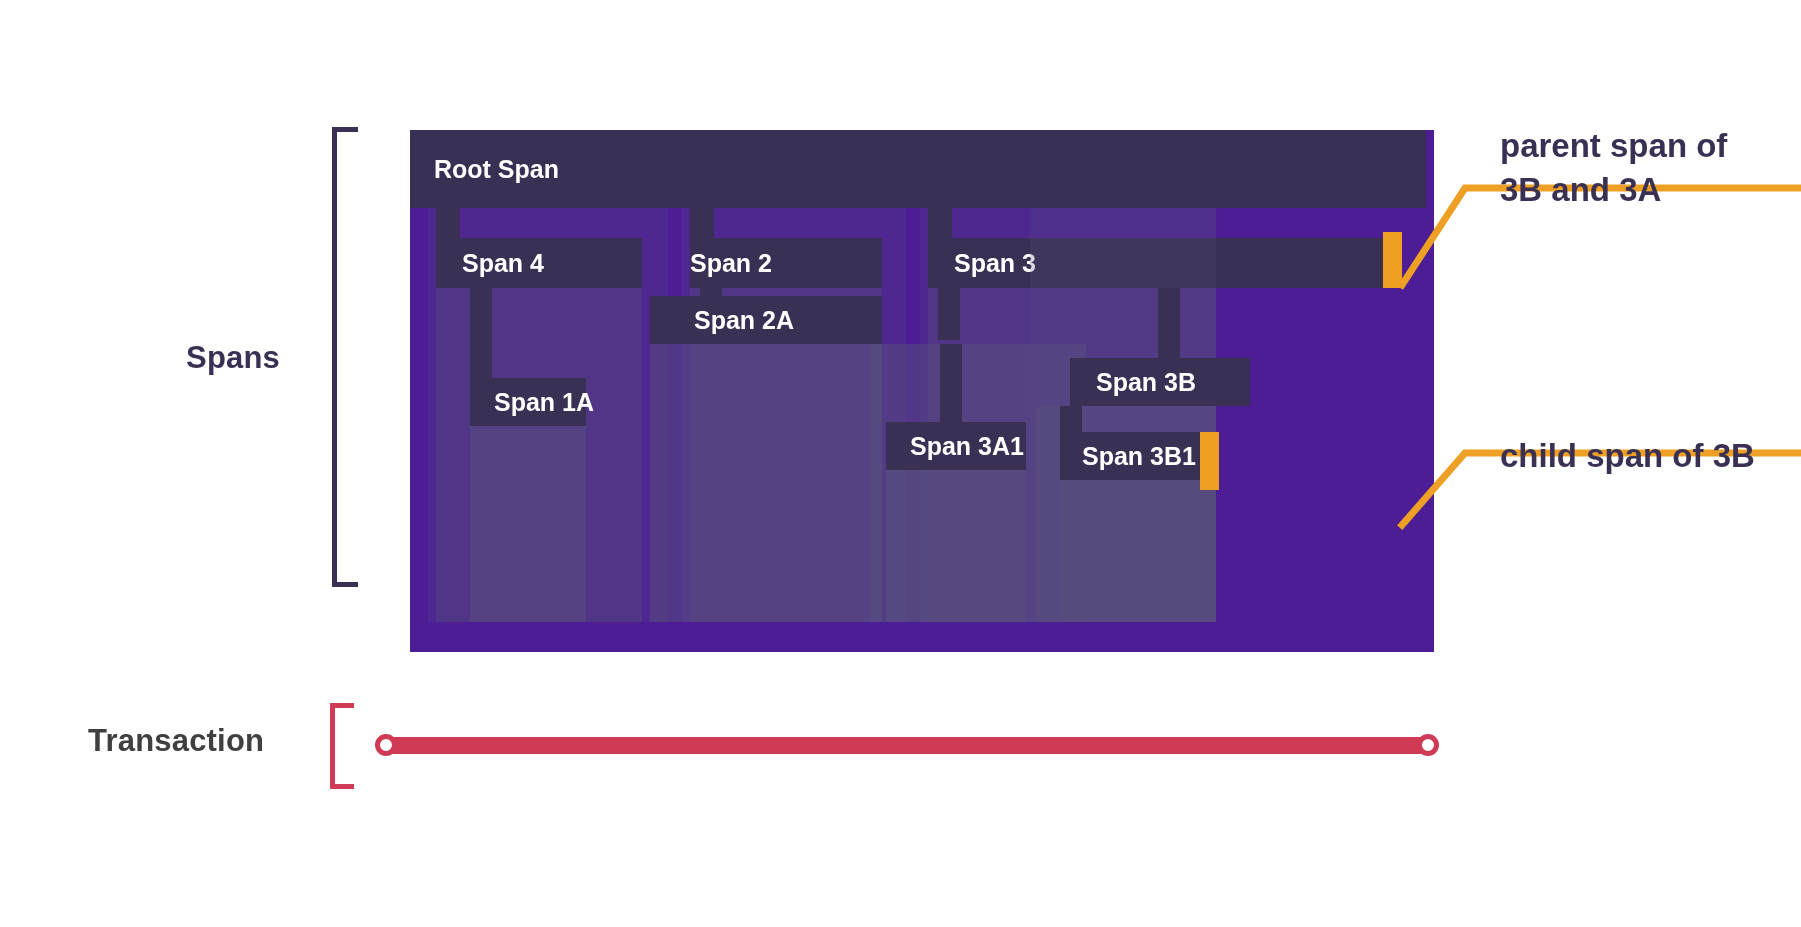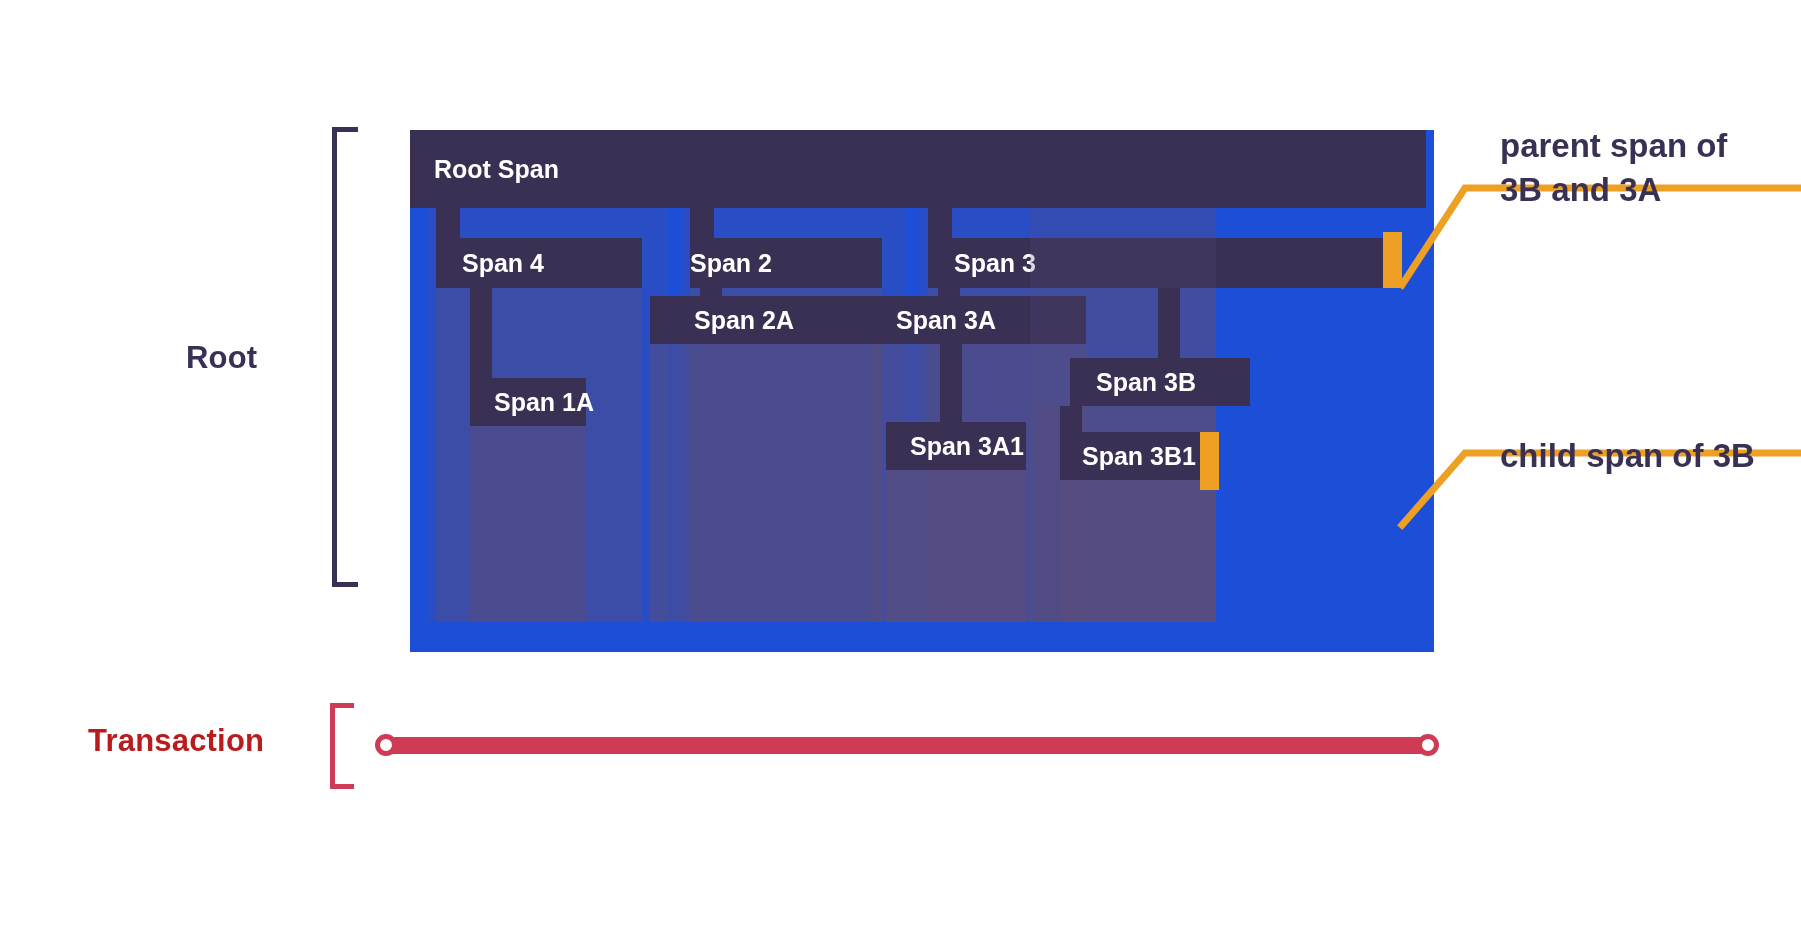--- a/index.html
+++ b/index.html
@@ -14,21 +14,21 @@
 
   
   .axis-label{
     position:absolute;
     font-weight:bold;
     font-size:31px;
     letter-spacing:0.2px;
     white-space:nowrap;
   }
   #spans-label{color:#3a3054;left:186px;top:340px;}
-  #transaction-label{color:#b91c1c;left:88px;top:723px;}
+  #transaction-label{color:#404040;left:88px;top:723px;}
 
   
   .bracket{position:absolute;box-sizing:border-box;}
   #spans-bracket{
     left:332px;top:127px;width:26px;height:460px;
     border-left:5px solid #3a3054;
     border-top:5px solid #3a3054;
     border-bottom:5px solid #3a3054;
   }
   #transaction-bracket{
@@ -36,21 +36,21 @@
     border-left:5px solid #cf3b54;
     border-top:5px solid #cf3b54;
     border-bottom:5px solid #cf3b54;
   }
 
   
   #spans-canvas{
     position:absolute;
     left:410px;top:130px;
     width:1024px;height:522px;
-    background:#1d4ed8;
+    background:#4c1d95;
   }
   
   .bar{
     position:absolute;
     background:#3a3054;
     color:#ffffff;
     font-weight:bold;
     font-size:25px;
     display:flex;
     align-items:center;
@@ -95,21 +95,21 @@
     box-sizing:border-box;
   }
   #endpoint-start{left:375px;top:734px;}
   #endpoint-end{left:1417px;top:734px;}
 </style>
 </head>
 <body>
 
 <div class="stage">
 
-  <div class="axis-label" id="spans-label">Root</div>
+  <div class="axis-label" id="spans-label">Spans</div>
 
   <div class="axis-label" id="transaction-label">Transaction</div>
 
   <div class="bracket" id="spans-bracket"></div>
   <div class="bracket" id="transaction-bracket"></div>
 
   <div id="spans-canvas">
 
     <div class="bar" id="root-span-bar" style="left:0px;top:0px;width:1016px;height:78px;padding-left:24px;">
       <span>Root Span</span>
@@ -144,23 +144,20 @@
 
     <div class="box lvl1" style="left:510px;top:78px;width:296px;height:414px;"></div>
     <div class="connector" style="left:518px;top:78px;width:24px;height:30px;"></div>
     <div class="bar" id="span-3-bar" style="left:518px;top:108px;width:474px;height:50px;padding-left:26px;">
       <span>Span 3</span>
     </div>
     <div class="box lvl2" style="left:518px;top:158px;width:288px;height:334px;"></div>
 
     <div class="connector" style="left:528px;top:158px;width:22px;height:52px;"></div>
 
-    <div class="bar" id="span-3a" style="left:460px;top:166px;width:216px;height:48px;padding-left:26px;display:flex;">
-      <span>Span 3A</span>
-    </div>
     <div class="box lvl3" style="left:460px;top:214px;width:216px;height:278px;"></div>
 
     <div class="connector" style="left:530px;top:214px;width:22px;height:110px;"></div>
     <div class="bar" id="span-3a1" style="left:476px;top:292px;width:140px;height:48px;padding-left:24px;">
       <span>Span 3A1</span>
     </div>
     <div class="box lvl4" style="left:476px;top:340px;width:140px;height:152px;"></div>
 
     <div class="box lvl1" style="left:620px;top:78px;width:186px;height:414px;"></div>
     <div class="connector" style="left:748px;top:158px;width:22px;height:82px;"></div>

